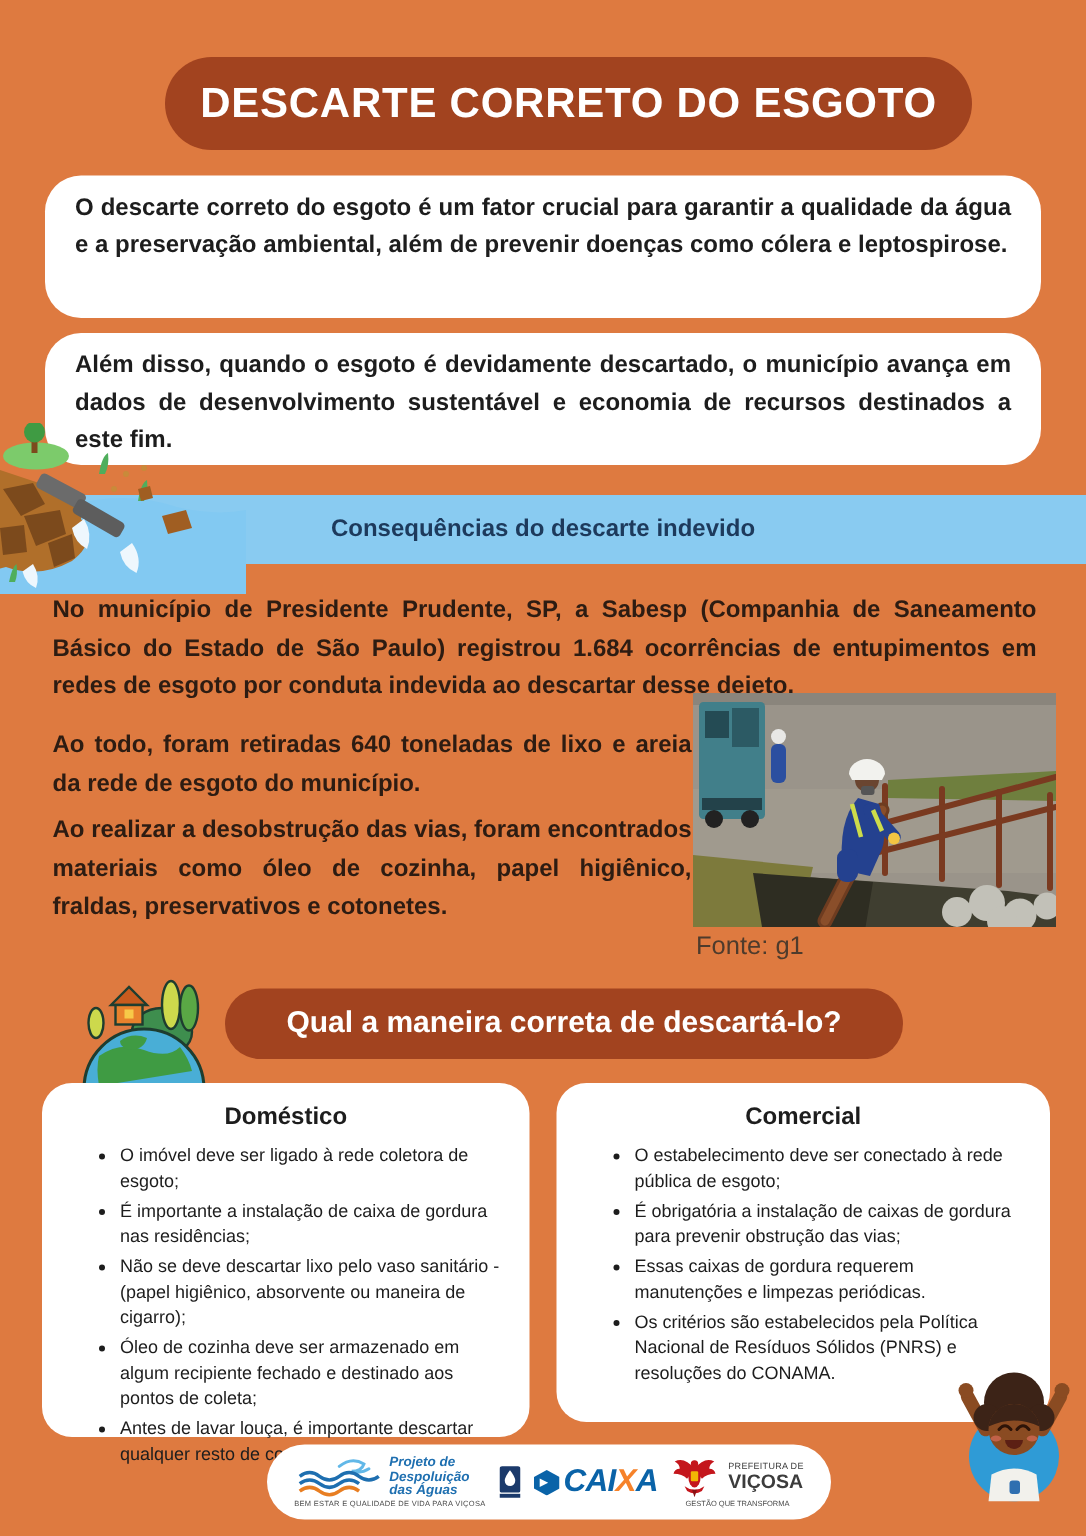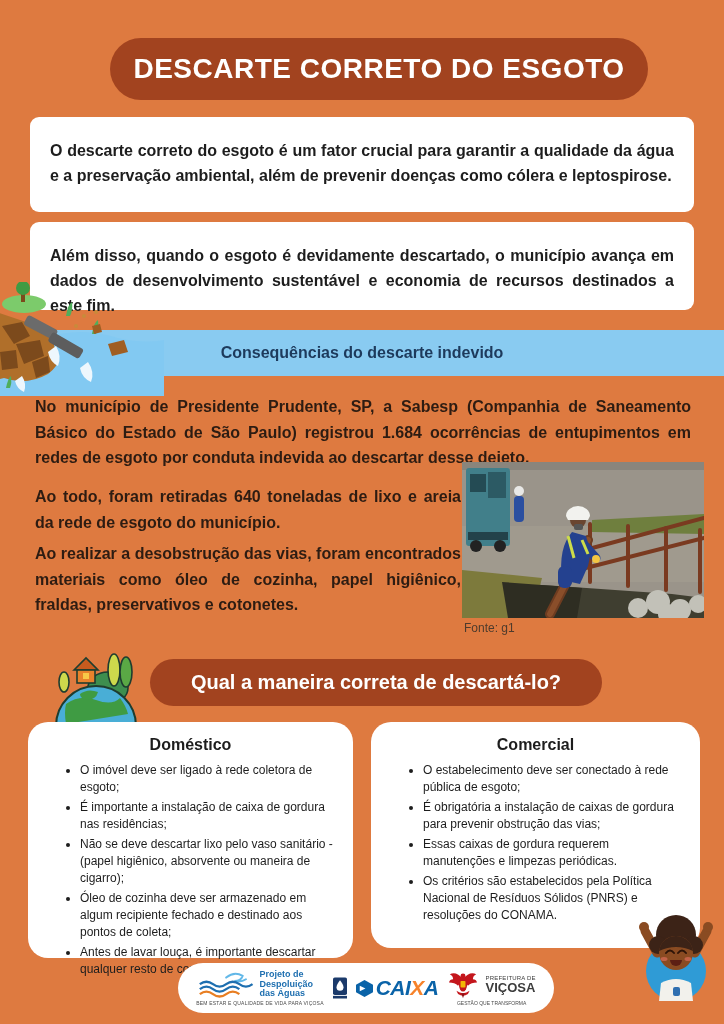--- a/index.html
+++ b/index.html
@@ -2,50 +2,50 @@
 <html><head>
 <meta charset="utf-8">
 <style>
   html,body{margin:0;padding:0;}
   #page{position:relative;width:724px;height:1024px;background:#DE7A40;overflow:hidden;
         font-family:"Liberation Sans",sans-serif;}
   .abs{position:absolute;}
   .header-banner{left:110px;top:38px;width:538px;height:62px;background:#A2431F;border-radius:31px;
         display:flex;align-items:center;justify-content:center;}
   .header-title{color:#ffffff;font-size:28px;font-weight:bold;letter-spacing:.5px;}
-  .white-box{background:#ffffff;border-radius:9px;padding:22px 20px;box-sizing:border-box;
+  .white-box{background:#ffffff;border-radius:24px;padding:10px 20px;box-sizing:border-box;
         font-weight:bold;font-size:16px;line-height:1.56;color:#1d1d1d;text-align:justify;}
   .box1{left:30px;top:117px;width:664px;height:95px;}
   .box2{left:30px;top:222px;width:664px;height:88px;}
   .blue-band{left:0;top:330px;width:724px;height:46px;background:#89CBF1;
         display:flex;align-items:center;justify-content:center;}
   .band-title{color:#1d3a5c;font-size:16px;font-weight:bold;}
   .orange-para{font-weight:bold;font-size:16px;line-height:1.6;color:#2d1c12;text-align:justify;}
   .para1{left:35px;top:394px;width:656px;}
   .para2{left:35px;top:484px;width:426px;}
   .para3{left:35px;top:541px;width:426px;}
   .photo{left:462px;top:462px;width:242px;height:156px;}
-  .photo-caption{left:464px;top:621px;font-size:12px;color:#4e3b2c;}
+  .photo-caption{left:464px;top:621px;font-size:17px;color:#4e3b2c;}
   .earth{left:52px;top:648px;width:88px;height:78px;}
   .banner2{left:150px;top:659px;width:452px;height:47px;background:#A2431F;border-radius:24px;
         display:flex;align-items:center;justify-content:center;}
   .banner2-title{color:#ffffff;font-size:20px;font-weight:bold;}
   .card{background:#ffffff;border-radius:20px;box-sizing:border-box;padding:12px 16px;}
   .card-left{left:28px;top:722px;width:325px;height:236px;}
   .card-right{left:371px;top:722px;width:329px;height:226px;}
   .card-title{text-align:center;font-size:16px;font-weight:bold;color:#1d1d1d;margin:2px 0 8px;}
   .card ul{margin:0;padding-left:15px;list-style:disc;}
   .card li{font-size:12px;font-weight:normal;color:#1d1d1d;line-height:1.42;margin-bottom:3px;margin-left:21px;}
   .island{left:-4px;top:282px;width:168px;height:114px;}
   .child{left:637px;top:897px;width:78px;height:104px;z-index:5;}
   .footer-pill{left:178px;top:963px;width:376px;height:50px;background:#ffffff;border-radius:25px;
         display:flex;align-items:center;justify-content:center;gap:9px;}
   .project-block{display:flex;flex-direction:column;align-items:center;}
   .project-row{display:flex;align-items:center;gap:3px;}
-  .project-name{font-size:9px;font-weight:bold;color:#1e6fb0;width:62px;line-height:1.08;}
+  .project-name{font-size:9px;font-weight:bold;font-style:italic;color:#1e6fb0;width:62px;line-height:1.08;}
   .project-tagline{font-size:5px;color:#4a4a4a;letter-spacing:.2px;margin-top:1px;white-space:nowrap;}
   .caixa-block{display:flex;align-items:center;gap:3px;}
   .caixa-text{font-size:21px;font-weight:bold;font-style:italic;letter-spacing:-.5px;}
   .caixa-blue{color:#0a63a8;} .caixa-x{color:#f6822a;}
   .pref-block{display:flex;flex-direction:column;align-items:center;}
   .pref-row{display:flex;align-items:center;gap:8px;}
   .pref-col{display:flex;flex-direction:column;}
   .pref-line1{font-size:6px;color:#3c3c3c;letter-spacing:.2px;}
   .pref-line2{font-size:13px;font-weight:bold;color:#3c3c3c;line-height:1;}
   .pref-tagline{font-size:5px;color:#4a4a4a;margin-top:1px;white-space:nowrap;}

